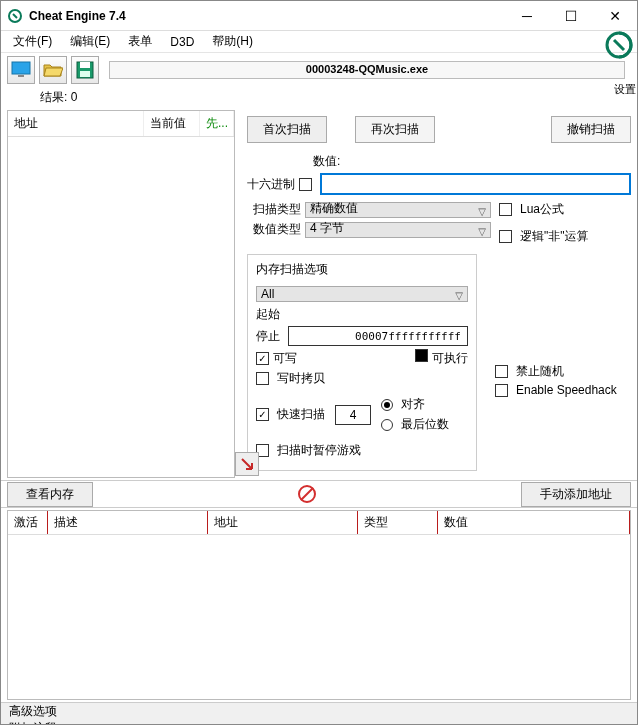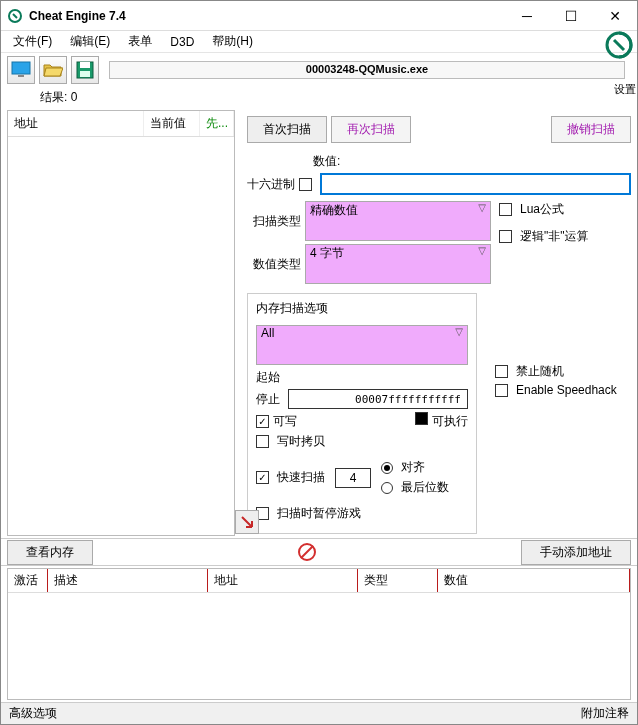--- a/index.html
+++ b/index.html
@@ -17,47 +17,47 @@
 .settings-txt { position: absolute; right: 2px; top: 82px; font-size: 11px; writing-mode: horizontal-tb; }
 .results-label { padding: 2px 8px; font-size: 12px; margin-left: 31px; }
 .mainarea { display: flex; flex: 0 0 372px; }
 .leftpane { width: 228px; border: 1px solid #bbb; margin: 2px 0 2px 6px; display: flex; flex-direction: column; background: #fff; }
 .lefthead { display: flex; border-bottom: 1px solid #ddd; background: #fff; }
 .lefthead .cell { padding: 4px 6px; border-right: 1px solid #eee; }
 .lefthead .addr { flex: 1; }
 .lefthead .cur { width: 56px; }
 .lefthead .prev { width: 34px; color: #0a8a0a; }
 .rightpane { flex: 1; padding: 4px 6px 4px 12px; position: relative; }
-.btnrow { display: flex; gap: 4px; margin: 4px 0 10px 0; }
+.btnrow { display: flex; gap: 28px; margin: 4px 0 10px 0; }
 .btn { border: 1px solid #aaa; background: #eee; padding: 4px 14px; min-width: 80px; text-align: center; }
-.btn.disabled { color: #a21caf; background: #f4f4f4; }
+.btn.disabled { color: #000000; background: #f4f4f4; }
 .formrow { display: flex; align-items: center; margin: 3px 0; gap: 4px; }
 .label { min-width: 54px; text-align: right; }
 .value-input { border: 2px solid #0078d7; height: 22px; flex: 1; padding: 0 4px; }
-.select { border: 1px solid #aaa; background: #f0abfc; height: 40px; flex: 1; padding: 0 4px; display: flex; align-items: flex-start; justify-content: space-between; }
+.select { border: 1px solid #aaa; background: #e5e5e5; height: 16px; flex: 1; padding: 0 4px; display: flex; align-items: flex-end; justify-content: space-between; }
 .chev { font-size: 10px; color: #555; }
 .chk { width: 13px; height: 13px; border: 1px solid #333; display: inline-flex; align-items: center; justify-content: center; font-size: 10px; margin-right: 4px; background: #fff; }
 .chk.filled { background: #000; }
 .fieldset { border: 1px solid #ccc; margin-top: 6px; padding: 6px 8px 8px 8px; width: 230px; }
 .fieldset .legend { font-size: 12px; margin-bottom: 8px; }
 .small-input { border: 1px solid #333; height: 20px; flex: 1; text-align: right; padding: 0 6px; font-family: monospace; font-size: 11px; }
 .num-input { border: 1px solid #333; width: 36px; height: 20px; text-align: center; }
 .radio { width: 12px; height: 12px; border: 1px solid #333; border-radius: 50%; display: inline-flex; align-items: center; justify-content: center; margin-right: 4px; }
 .radio.on::after { content: ""; width: 6px; height: 6px; background: #000; border-radius: 50%; }
 .extra-opts2 { position: absolute; left: 260px; top: 252px; width: 150px; }
 .arrowbtn { width: 24px; height: 24px; border: 1px solid #aaa; background: #eee; display: flex; align-items: center; justify-content: center; margin-top: 2px; }
 .midbar { height: 28px; display: flex; align-items: center; padding: 0 6px; border-top: 1px solid #ccc; border-bottom: 1px solid #ccc; }
 .midbtn { border: 1px solid #aaa; background: #eee; padding: 3px 18px; }
 .midcenter { flex: 1; display: flex; justify-content: center; }
 .stopicon { width: 22px; height: 22px; display: flex; align-items: center; justify-content: center; }
 .table { flex: 1; border: 1px solid #bbb; margin: 2px 6px; display: flex; flex-direction: column; }
 .thead { display: flex; border-bottom: 1px solid #ddd; background: #fff; }
 .thead .th { padding: 3px 6px; border-right: 1px solid #b91c1c; }
 .th.act { width: 40px; } .th.desc { width: 160px; } .th.addr2 { width: 150px; } .th.type { width: 80px; } .th.val { flex: 1; }
-.statusbar { height: 22px; background: #f0f0f0; border-top: 1px solid #ccc; display: flex; align-items: center; justify-content: space-between; padding: 0 8px; }
+.statusbar { height: 22px; background: #f0f0f0; border-top: 1px solid #ccc; display: flex; align-items: flex-start; justify-content: space-between; padding: 0 8px; flex-direction: column; }
 .rightcol { width: 116px; display: flex; flex-direction: column; gap: 4px; }
 .scanrow { display: flex; gap: 8px; align-items: flex-start; }
 .scanleft { flex: 0 0 244px; }
 </style>
 </head>
 <body>
 
 <div class="titlebar">
   <svg width="16" height="16" viewBox="0 0 16 16">
       <circle cx="8" cy="8" r="6" fill="none" stroke="#0a7a5a" stroke-width="2"></circle>

